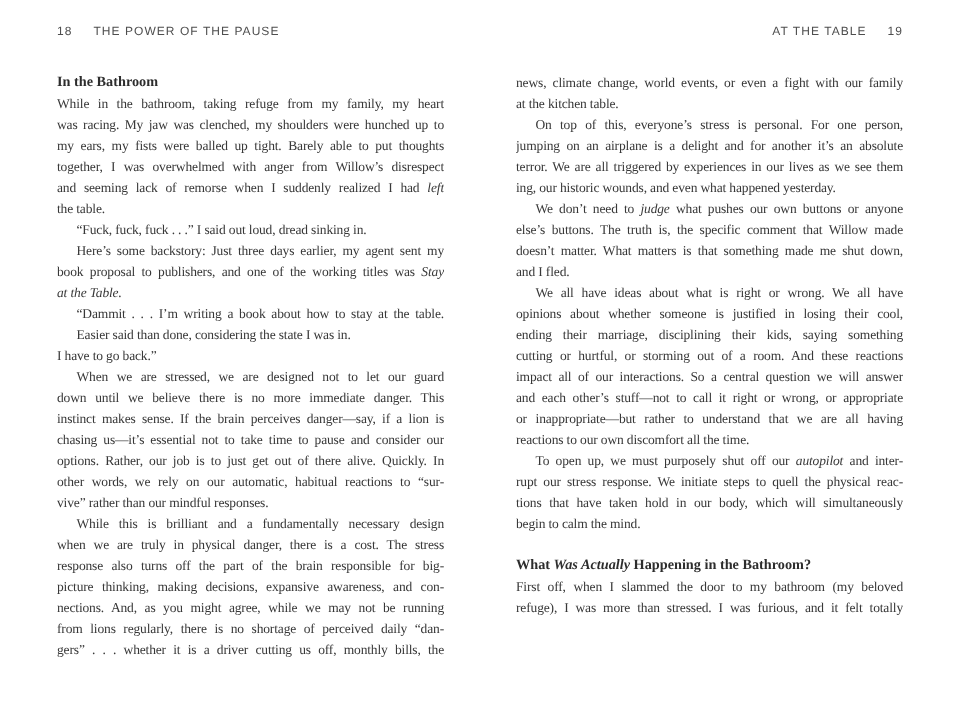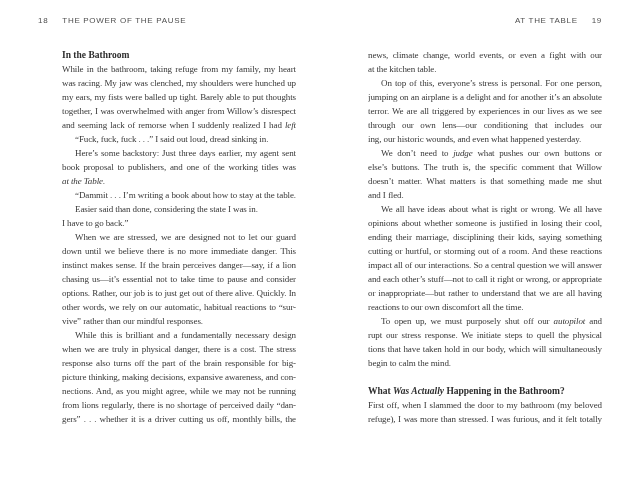--- a/index.html
+++ b/index.html
@@ -15,21 +15,21 @@
     font-family:"Liberation Sans", sans-serif;
     font-size:8px; letter-spacing:0.7px; color:#4e4e4e;
     display:flex; align-items:baseline;
   }
   .running.head-left  { justify-content:flex-start; gap:14px; }
   .running.head-right { justify-content:flex-end;  gap:14px; }
   .text-block { position:absolute; top:48px; left:0; width:258px; }
   .line {
     height:14px; line-height:14px; font-size:9px; letter-spacing:-0.1px;
     color:#383838; text-align:justify; text-align-last:justify;
-    overflow:hidden; white-space:normal;margin-left:24px;
+    overflow:hidden; white-space:normal;
   }
   .line.end { text-align-last:left; }
   .line.in  { text-indent:13px; }
   .line.h   { font-weight:bold; font-size:9.5px; color:#2d2d2d;
               text-align:left; text-align-last:left; letter-spacing:0; }
   .gap { height:14px; }
   .i  { font-style:italic; }
   .b  { font-weight:bold; }
   .bi { font-weight:bold; font-style:italic; }
 </style>
@@ -43,20 +43,21 @@
       <span>18</span>
       <span>THE POWER OF THE PAUSE</span>
     </div>
     <div class="text-block">
         <div class="line h"><span class="b">In the Bathroom</span></div>
         <div class="line"><span>While in the bathroom, taking refuge from my family, my heart</span></div>
         <div class="line"><span>was racing. My jaw was clenched, my shoulders were hunched up to</span></div>
         <div class="line"><span>my ears, my fists were balled up tight. Barely able to put thoughts</span></div>
         <div class="line"><span>together, I was overwhelmed with anger from Willow’s disrespect</span></div>
         <div class="line"><span>and seeming lack of remorse when I suddenly realized I had </span><span class="i">left</span></div>
+        <div class="line end"><span>the table.</span></div>
         <div class="line in end"><span>“Fuck, fuck, fuck . . .” I said out loud, dread sinking in.</span></div>
         <div class="line in"><span>Here’s some backstory: Just three days earlier, my agent sent my</span></div>
         <div class="line"><span>book proposal to publishers, and one of the working titles was </span><span class="i">Stay</span></div>
         <div class="line end"><span class="i">at the Table.</span></div>
         <div class="line in"><span>“Dammit . . . I’m writing a book about how to stay at the table.</span></div>
         <div class="line in end"><span>Easier said than done, considering the state I was in.</span></div>
         <div class="line end"><span>I have to go back.”</span></div>
         <div class="line in"><span>When we are stressed, we are designed not to let our guard</span></div>
         <div class="line"><span>down until we believe there is no more immediate danger. This</span></div>
         <div class="line"><span>instinct makes sense. If the brain perceives danger—say, if a lion is</span></div>
@@ -78,21 +79,20 @@
     <div class="running head-right">
       <span>AT THE TABLE</span>
       <span>19</span>
     </div>
     <div class="text-block">
         <div class="line"><span>news, climate change, world events, or even a fight with our family</span></div>
         <div class="line end"><span>at the kitchen table.</span></div>
         <div class="line in"><span>On top of this, everyone’s stress is personal. For one person,</span></div>
         <div class="line"><span>jumping on an airplane is a delight and for another it’s an absolute</span></div>
         <div class="line"><span>terror. We are all triggered by experiences in our lives as we see them</span></div>
-        <div class="line"><span>through our own lens—our conditioning that includes our upbring-</span></div>
         <div class="line end"><span>ing, our historic wounds, and even what happened yesterday.</span></div>
         <div class="line in"><span>We don’t need to </span><span class="i">judge</span><span> what pushes our own buttons or anyone</span></div>
         <div class="line"><span>else’s buttons. The truth is, the specific comment that Willow made</span></div>
         <div class="line"><span>doesn’t matter. What matters is that something made me shut down,</span></div>
         <div class="line end"><span>and I fled.</span></div>
         <div class="line in"><span>We all have ideas about what is right or wrong. We all have</span></div>
         <div class="line"><span>opinions about whether someone is justified in losing their cool,</span></div>
         <div class="line"><span>ending their marriage, disciplining their kids, saying something</span></div>
         <div class="line"><span>cutting or hurtful, or storming out of a room. And these reactions</span></div>
         <div class="line"><span>impact all of our interactions. So a central question we will answer</span></div>

